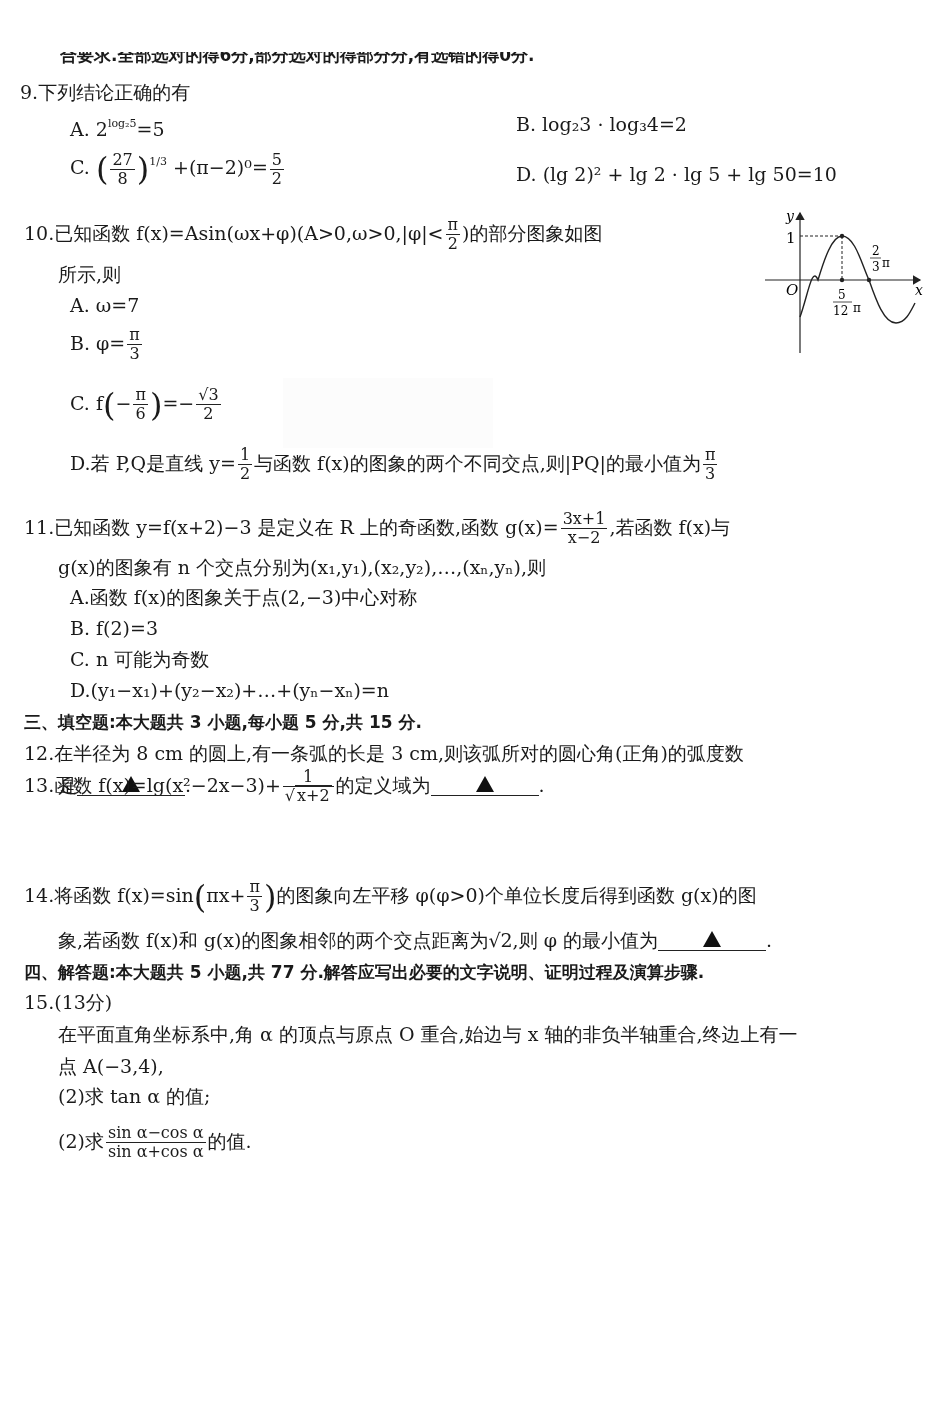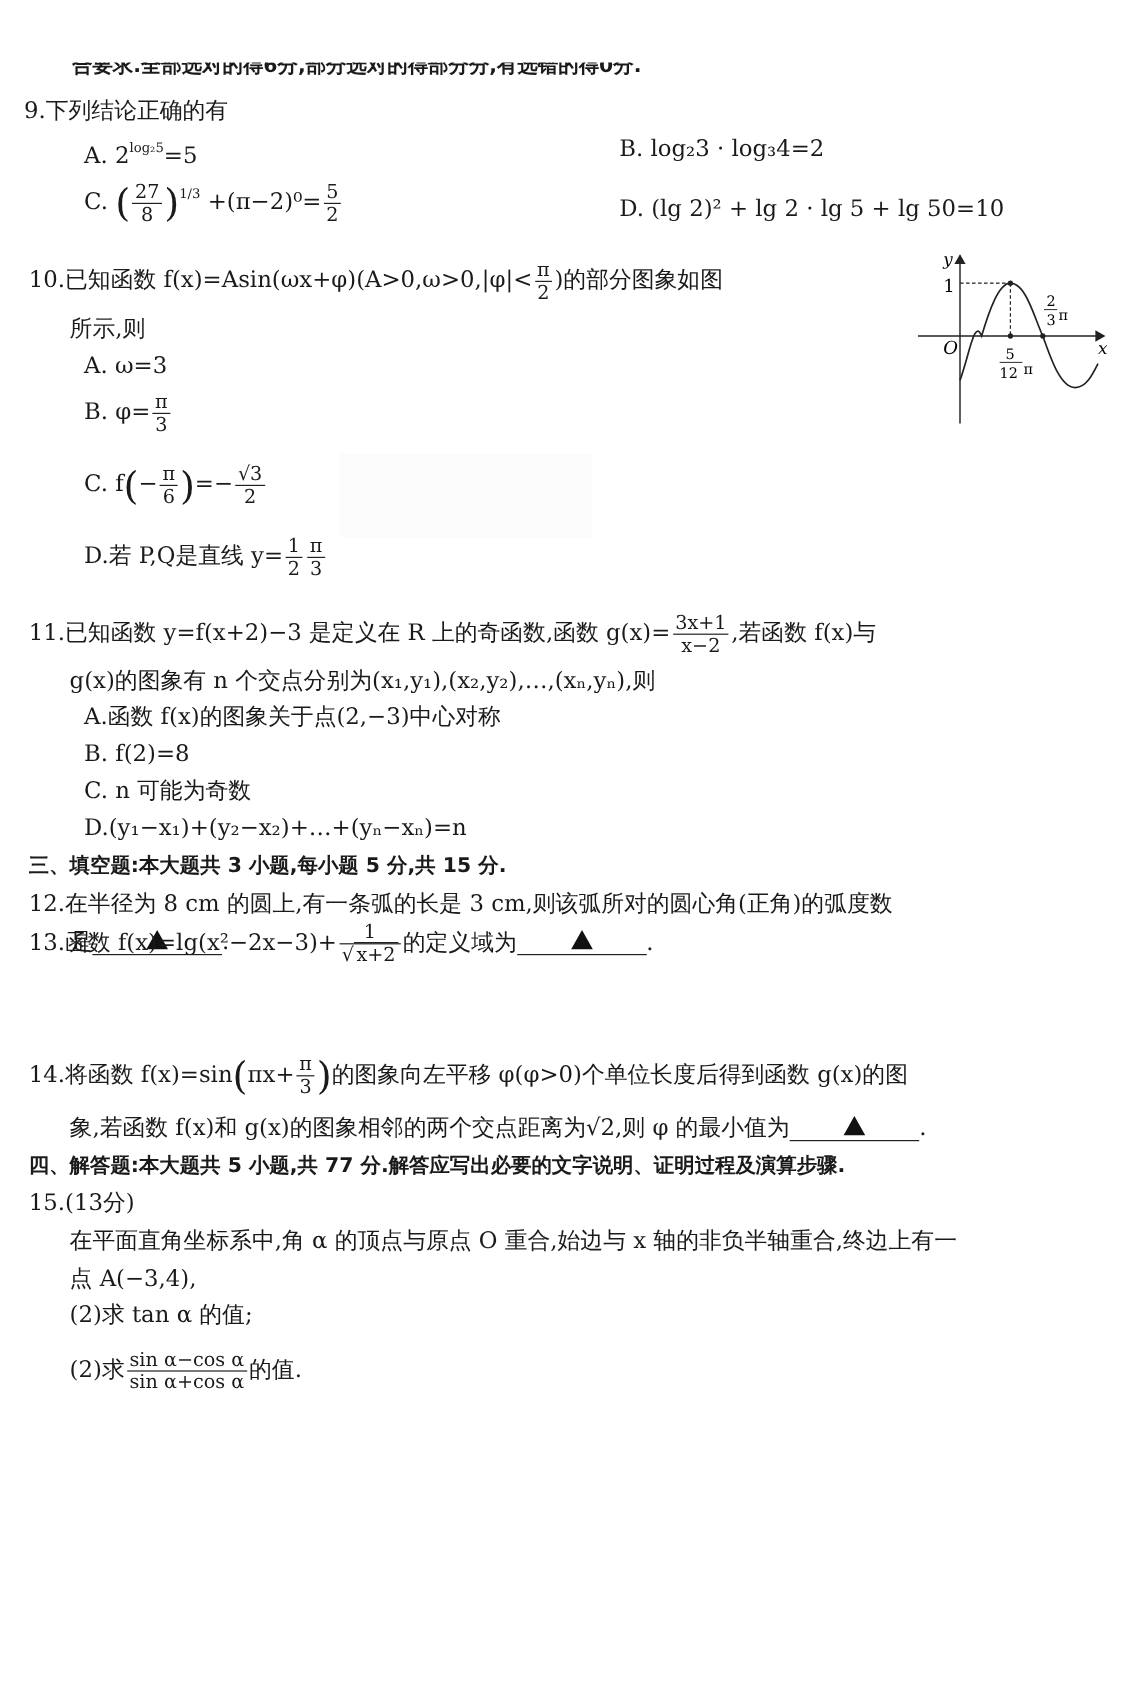--- a/index.html
+++ b/index.html
@@ -40,30 +40,30 @@
     <span>C.</span>
     <span class="paren">(</span><span class="frac"><span class="n">27</span><span class="d">8</span></span><span class="paren">)</span><span class="sup">1/3</span>
     <span>+(π−2)⁰=</span><span class="frac"><span class="n">5</span><span class="d">2</span></span>
   </div>
   <div class="line" style="top:162px;left:516px;">D. (lg 2)² + lg 2 · lg 5 + lg 50=10</div>
 
   <div class="line" style="top:216px;left:24px;">
     <span>10.已知函数 f(x)=Asin(ωx+φ)(A&gt;0,ω&gt;0,|φ|&lt;</span><span class="frac"><span class="n">π</span><span class="d">2</span></span><span>)的部分图象如图</span>
   </div>
   <div class="line" style="top:262px;left:58px;">所示,则</div>
-  <div class="line" style="top:293px;left:70px;">A. ω=3</div>
+  <div class="line" style="top:293px;left:70px;">A. ω=7</div>
   <div class="line" style="top:326px;left:70px;">
     <span>B. φ=</span><span class="frac"><span class="n">π</span><span class="d">3</span></span>
   </div>
   <div class="ghost"></div>
   <div class="line" style="top:386px;left:70px;">
     <span>C. f</span><span class="paren">(</span>−<span class="frac"><span class="n">π</span><span class="d">6</span></span><span class="paren">)</span>=−<span class="frac"><span class="n">√3</span><span class="d">2</span></span>
   </div>
   <div class="line" style="top:446px;left:70px;">
-    <span>D.若 P,Q是直线 y=</span><span class="frac"><span class="n">1</span><span class="d">2</span></span><span class="frac"><span class="n">π</span><span class="d">3</span></span>
+    <span>D.若 P,Q是直线 y=</span><span class="frac"><span class="n">1</span><span class="d">2</span></span><span>与函数 f(x)的图象的两个不同交点,则|PQ|的最小值为</span><span class="frac"><span class="n">π</span><span class="d">3</span></span>
   </div>
 
   <svg style="position:absolute;left:760px;top:205px;" width="190" height="155" viewBox="0 0 190 155">
     <defs>
       <marker id="arr" markerWidth="8" markerHeight="8" refX="6" refY="4" orient="auto">
         <path d="M0,0 L7,4 L0,8 z" fill="#222"></path>
       </marker>
     </defs>
     <line x1="5" y1="75" x2="160" y2="75" stroke="#222" stroke-width="1.2" marker-end="url(#arr)"></line>
     <line x1="40" y1="148" x2="40" y2="8" stroke="#222" stroke-width="1.2" marker-end="url(#arr)"></line>
@@ -85,21 +85,21 @@
     <line x1="110" y1="53" x2="121" y2="53" stroke="#222" stroke-width="0.8"></line>
     <text x="112" y="66" font-size="12">3</text>
     <text x="122" y="62" font-size="12">π</text>
   </svg>
 
   <div class="line" style="top:510px;left:24px;">
     <span>11.已知函数 y=f(x+2)−3 是定义在 R 上的奇函数,函数 g(x)=</span><span class="frac"><span class="n">3x+1</span><span class="d">x−2</span></span><span>,若函数 f(x)与</span>
   </div>
   <div class="line" style="top:555px;left:58px;">g(x)的图象有 n 个交点分别为(x₁,y₁),(x₂,y₂),…,(xₙ,yₙ),则</div>
   <div class="line" style="top:585px;left:70px;">A.函数 f(x)的图象关于点(2,−3)中心对称</div>
-  <div class="line" style="top:616px;left:70px;">B. f(2)=8</div>
+  <div class="line" style="top:616px;left:70px;">B. f(2)=3</div>
   <div class="line" style="top:647px;left:70px;">C. n 可能为奇数</div>
   <div class="line" style="top:678px;left:70px;">D.(y₁−x₁)+(y₂−x₂)+…+(yₙ−xₙ)=n</div>
 
   <div class="line bold" style="top:710px;left:24px;">三、填空题:本大题共 3 小题,每小题 5 分,共 15 分.</div>
 
   <div class="line" style="top:741px;left:24px;">12.在半径为 8 cm 的圆上,有一条弧的长是 3 cm,则该弧所对的圆心角(正角)的弧度数</div>
   <div class="line" style="top:773px;left:58px;">
     <span>是</span><span class="blank" style="width:108px;"><span class="tri"></span></span><span>.</span>
   </div>
 

